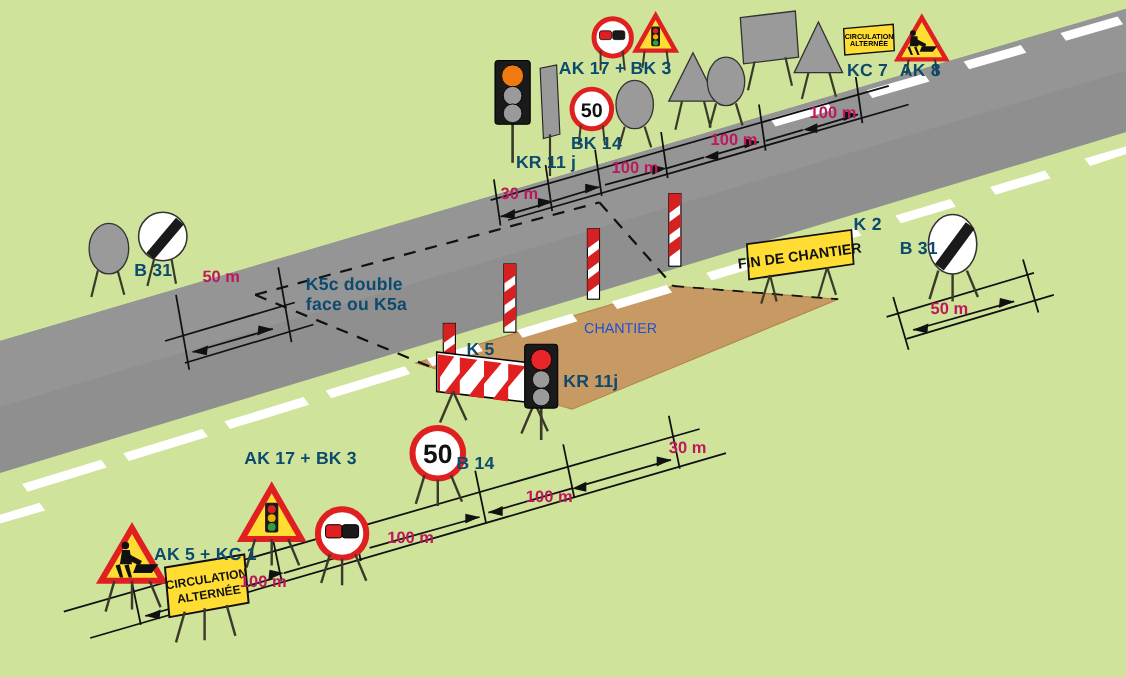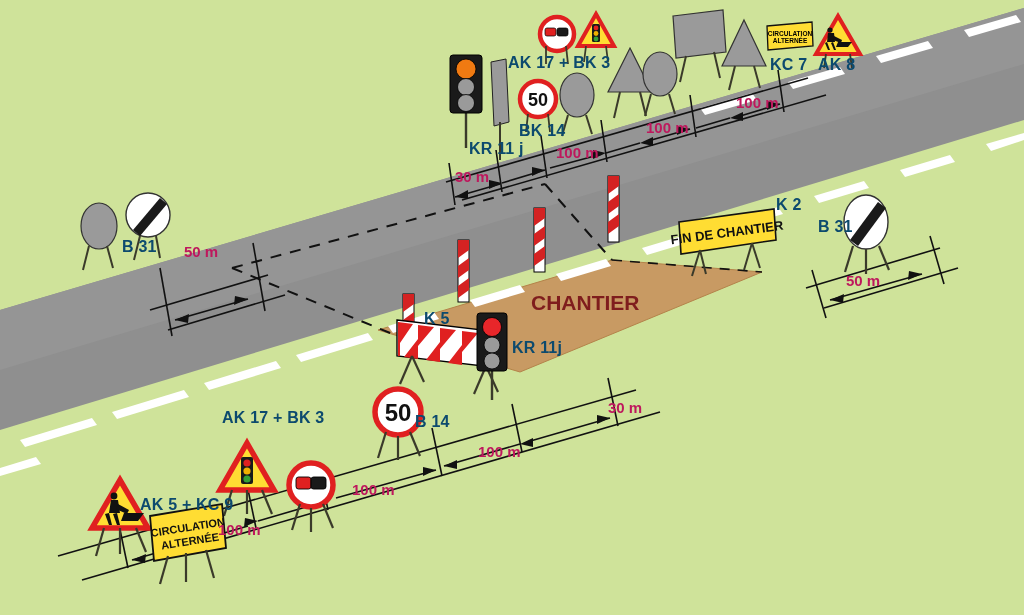--- a/index.html
+++ b/index.html
@@ -29,21 +29,21 @@
   svg{display:block;overflow:visible;}
   .kc1box{
     position:absolute;
     background:#ffdd33;border:1.5px solid #000;
     color:#000;font-weight:bold;text-align:center;
     font-family:"Liberation Sans", sans-serif;
     line-height:1.05;
   }
   .chantier-txt{
     position:absolute;font-family:"Liberation Sans", sans-serif;
-    font-weight:bold;font-size:21px;color:#7f1d1d;
+    font-weight:normal;font-size:13px;color:#1d4ed8;
   }
 </style>
 </head>
 <body>
 
 <div id="stage">
 
   <svg id="scene" width="1024" height="615" viewBox="0 0 1024 615">
 
     <rect x="0" y="0" width="1024" height="615" fill="#cfe39a"></rect>
@@ -426,34 +426,38 @@
   <div class="lbl sz16" style="left:519px;top:122px;">BK 14</div>
 
   <div class="lbl sz16" style="left:770px;top:56px;">KC 7</div>
 
   <div class="lbl sz16" style="left:818px;top:56px;">AK 8</div>
 
   <div class="lbl sz16" style="left:122px;top:238px;">B 31</div>
 
   <div class="lbl sz16" style="left:818px;top:218px;">B 31</div>
 
+  <div class="lbl sz16" style="left:278px;top:251px;">
+    <span>K5c double</span><br>
+    <span>face ou K5a</span>
+  </div>
 
   <div class="lbl sz16" style="left:424px;top:310px;">K 5</div>
 
   <div class="lbl sz16" style="left:512px;top:339px;">KR 11j</div>
 
   <div class="lbl sz16" style="left:760px;top:196px;margin-left:16px;">K 2</div>
 
   <div class="chantier-txt" style="left:531px;top:291px;">CHANTIER</div>
 
   <div class="lbl sz16" style="left:222px;top:409px;">AK 17 + BK 3</div>
 
   <div class="lbl sz16" style="left:415px;top:413px;">B 14</div>
 
-  <div class="lbl sz16" style="left:140px;top:496px;">AK 5 + KC 9</div>
+  <div class="lbl sz16" style="left:140px;top:496px;">AK 5 + KC 1</div>
 
   <div class="dim" style="left:455px;top:168px;">30 m</div>
   <div class="dim" style="left:556px;top:144px;">100 m</div>
   <div class="dim" style="left:646px;top:119px;">100 m</div>
   <div class="dim" style="left:736px;top:94px;">100 m</div>
 
   <div class="dim" style="left:608px;top:399px;">30 m</div>
   <div class="dim" style="left:478px;top:443px;">100 m</div>
   <div class="dim" style="left:352px;top:481px;">100 m</div>
   <div class="dim" style="left:218px;top:521px;">100 m</div>

